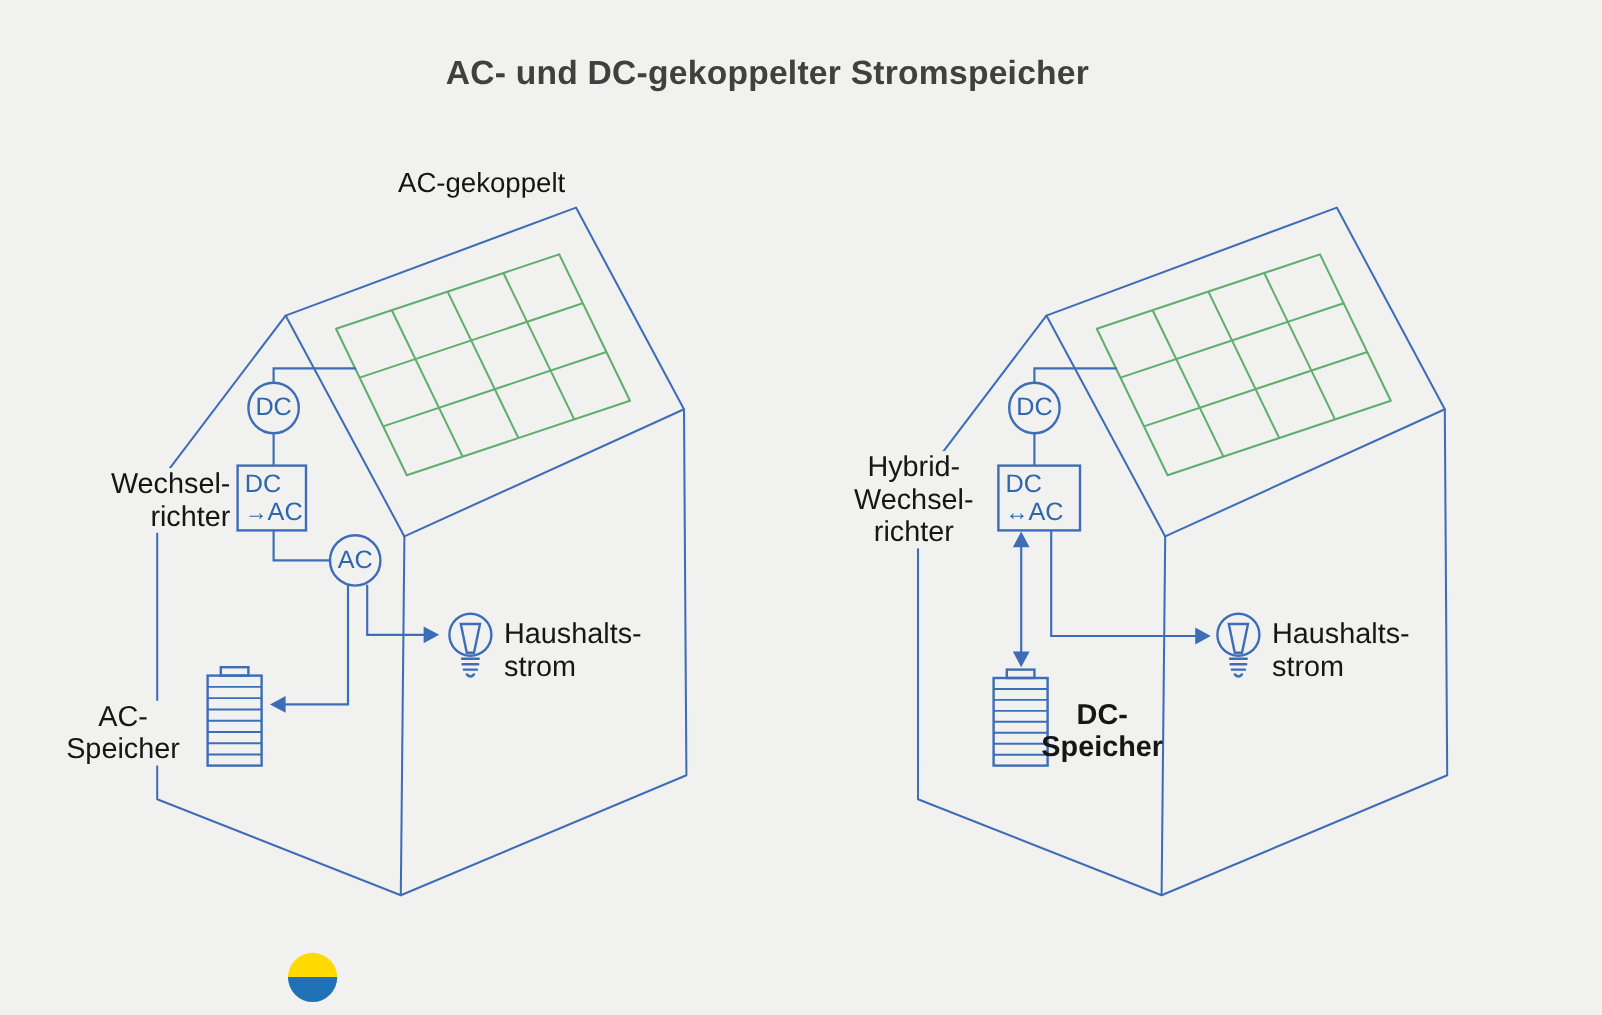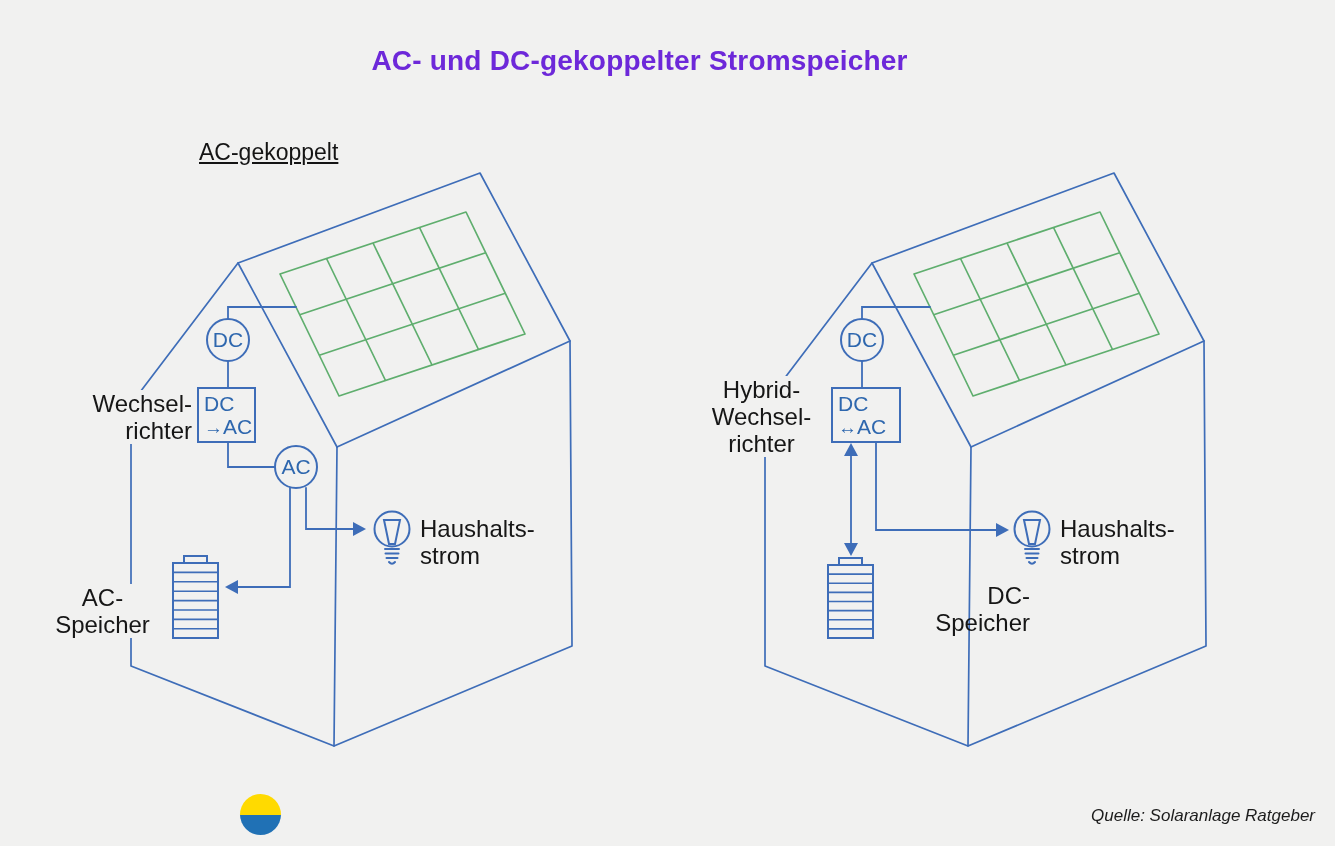--- a/index.html
+++ b/index.html
@@ -6,30 +6,30 @@
   .canvas{
     position:relative;width:1335px;height:846px;overflow:hidden;
     background:#f1f1f0;
     font-family:"Liberation Sans", sans-serif;
     color:#161616;
   }
   .abs{position:absolute;}
   svg{position:absolute;left:0;top:0;}
   .page-title{
     left:0;top:45px;width:1279px;text-align:center;
-    font-size:28px;font-weight:bold;color:#6d28d9;letter-spacing:.2px;
+    font-size:28px;font-weight:bold;color:#404040;letter-spacing:.2px;
   }
-  .subtitle{top:139px;width:272px;text-align:left;font-size:23px;color:#141414;text-decoration:underline;}
+  .subtitle{top:139px;width:272px;text-align:right;font-size:23px;color:#141414;}
   .subtitle.l{left:199px;} .subtitle.r{left:840px;}
   .label{font-size:24px;line-height:27px;color:#161616;background:#f1f1f0;}
   .lbl-inverter-l{left:62px;top:390px;width:130px;text-align:right;}
   .lbl-storage-l{left:40px;top:584px;width:125px;text-align:center;}
   .lbl-household-l{left:420px;top:515px;width:170px;text-align:left;background:transparent;}
   .lbl-inverter-r{left:698px;top:376px;width:127px;text-align:center;}
-  .lbl-storage-r{left:885px;top:582px;width:145px;text-align:right;background:transparent;}
+  .lbl-storage-r{left:846px;top:582px;width:145px;text-align:center;background:transparent;font-weight:bold;}
   .lbl-household-r{left:1060px;top:515px;width:170px;text-align:left;background:transparent;}
   .nodetxt{width:44px;text-align:center;font-size:21px;line-height:24px;color:#2e67ae;}
   .node-dc-l{left:206px;top:328px;} .node-ac-l{left:274px;top:455px;} .node-dc-r{left:840px;top:328px;}
   .convbox{display:flex;flex-direction:column;justify-content:center;
     font-size:21px;line-height:23px;color:#2e67ae;padding-left:6px;box-sizing:border-box;}
   .conv-l{left:198px;top:388px;width:57px;height:54px;}
   .conv-r{left:832px;top:388px;width:68px;height:54px;}
   .convbox .arrow{font-size:19px;}
   .brand{left:38px;top:799px;font-size:30px;font-weight:bold;letter-spacing:.5px;color:#4e4b48;}
   .logo-circle{left:240px;top:794px;width:41px;height:41px;border-radius:50%;
@@ -152,15 +152,14 @@
   <div class="abs convbox conv-l">
     <div>DC</div>
     <div><span class="arrow">→</span><span>AC</span></div>
   </div>
   <div class="abs convbox conv-r">
     <div>DC</div>
     <div><span class="arrow">↔</span><span>AC</span></div>
   </div>
 
   <div class="abs logo-circle"></div>
-  <div class="abs source">Quelle: Solaranlage Ratgeber</div>
 
 </div>
 
 </body></html>

